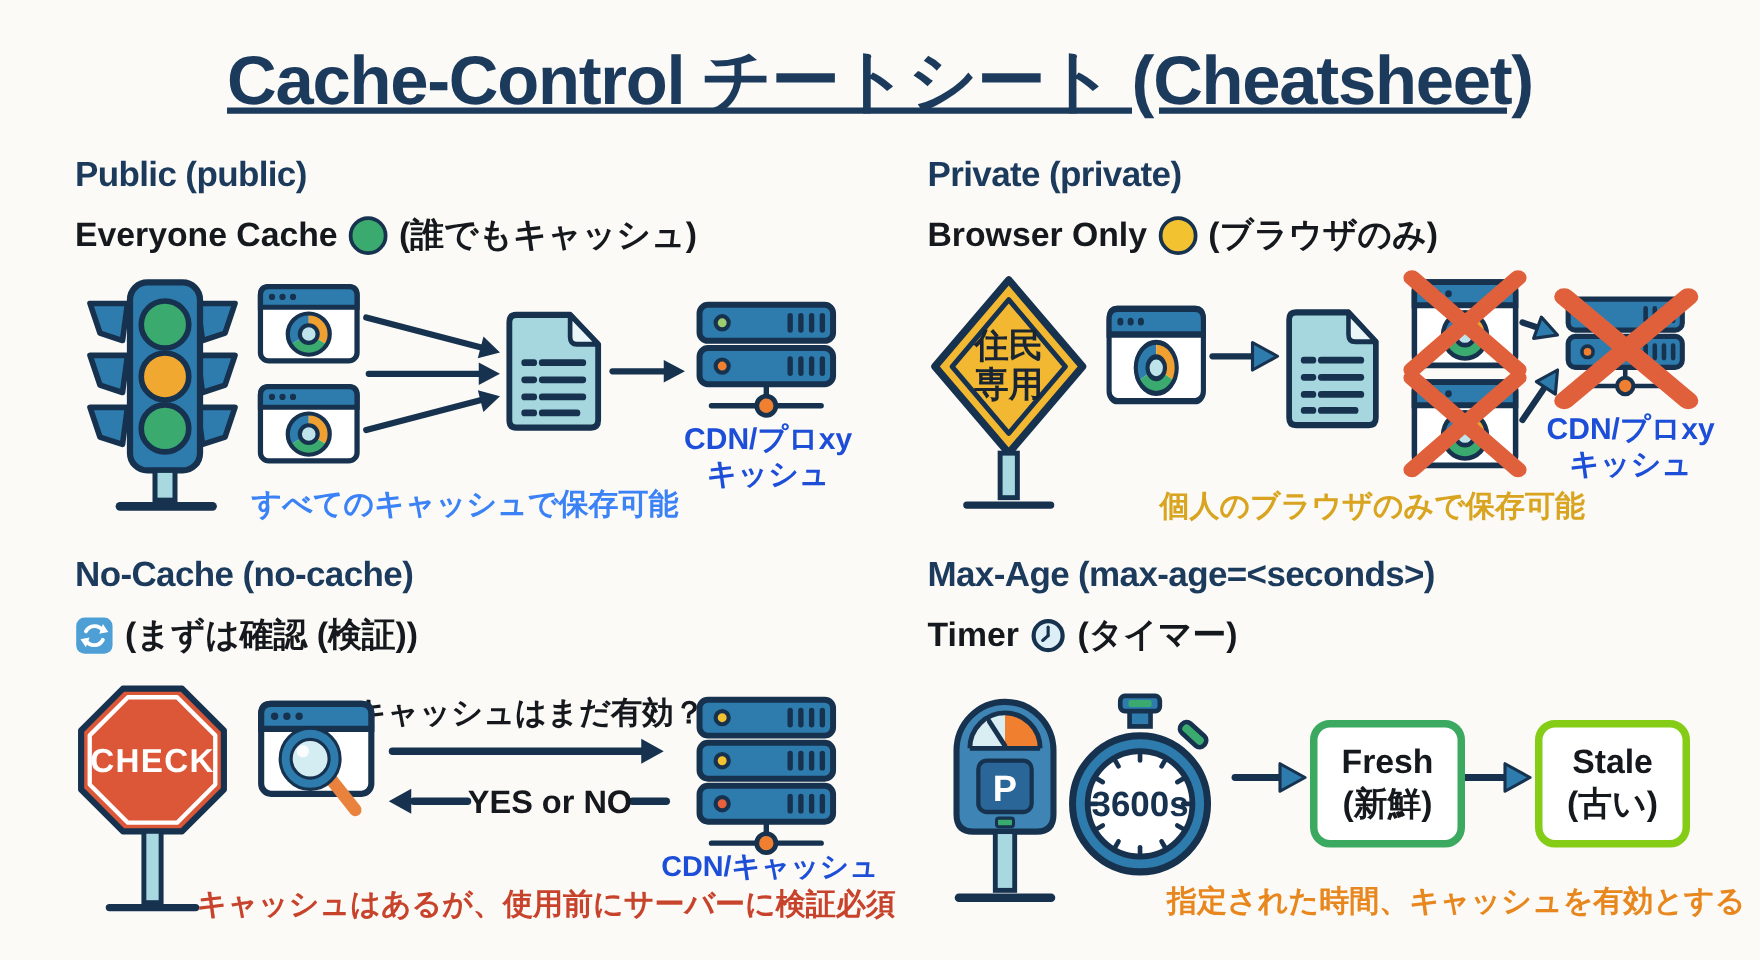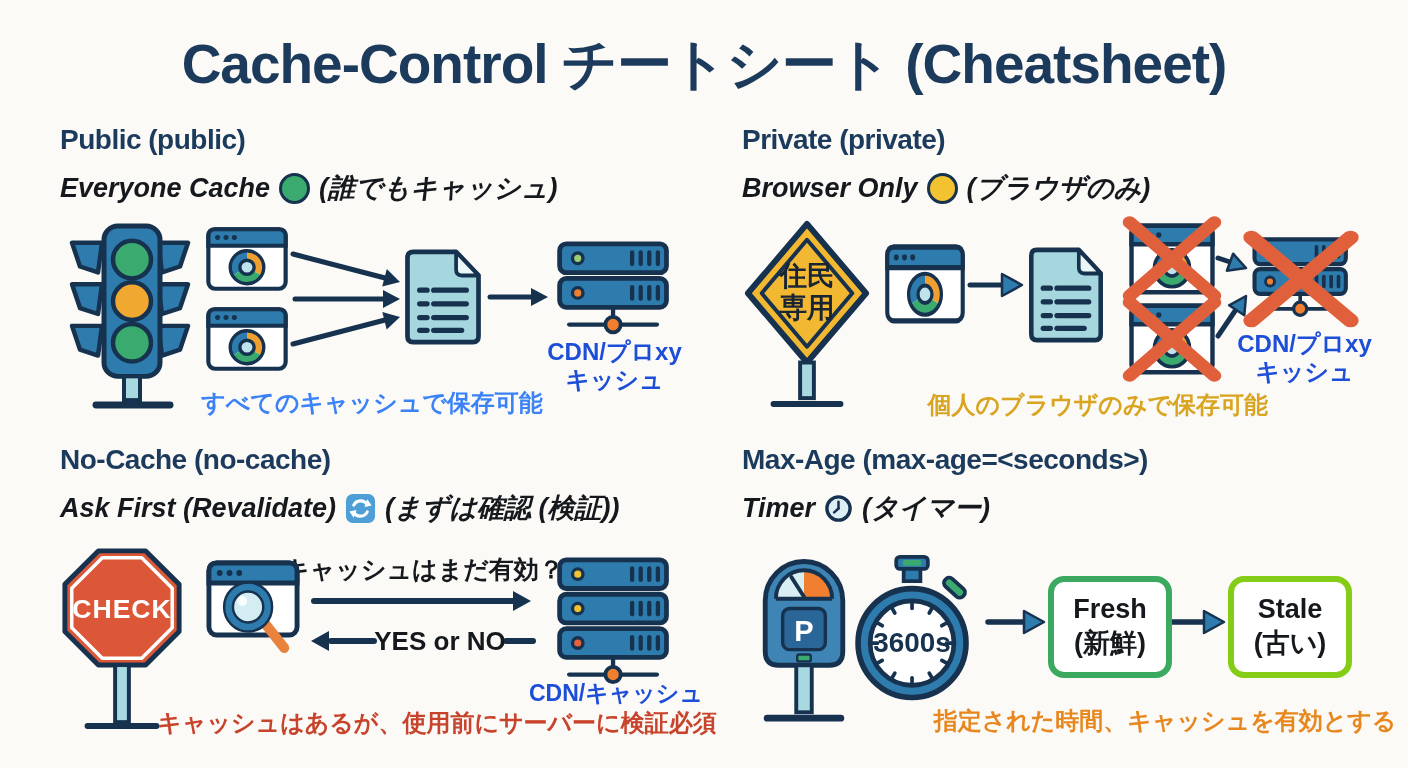--- a/index.html
+++ b/index.html
@@ -3,24 +3,24 @@
 <meta charset="utf-8">
 <style>
   html,body{margin:0;padding:0;background:#FBFAF7;}
   .canvas{
     position:relative;width:1408px;height:768px;overflow:hidden;
     background:#FBFAF7;
     font-family:"Liberation Sans","DejaVu Sans",sans-serif;
   }
   .title{
     position:absolute;top:28px;left:0;width:1408px;text-align:center;
-    font-size:55px;font-weight:bold;color:#1B3A5C;letter-spacing:-1px;
+    font-size:55px;font-weight:bold;color:#1B3A5C;letter-spacing:-1px;text-decoration:underline;
   }
   .q-head{position:absolute;font-size:28px;font-weight:bold;color:#1B3A5C;letter-spacing:-0.5px;white-space:nowrap;}
-  .q-sub{position:absolute;font-size:27px;font-weight:bold;color:#15181C;display:flex;align-items:center;gap:9px;white-space:nowrap;font-style:italic;}
+  .q-sub{position:absolute;font-size:27px;font-weight:bold;color:#15181C;display:flex;align-items:center;gap:9px;white-space:nowrap;}
   .dot{width:25px;height:25px;border-radius:50%;border:3px solid #16324F;display:inline-block;flex:0 0 auto;}
   .dot-green{background:#3BAA6E;}
   .dot-yellow{background:#F2C230;}
   .icon{position:absolute;text-align:right;}
   .icon svg,.crossed svg{display:block;overflow:visible;}
   .icon>svg{width:100%;height:100%;}
   .crossed{position:absolute;}
   .crossed .base{position:absolute;left:0;top:0;width:100%;height:100%;}
   .crossed .x{position:absolute;left:-9px;top:-9px;width:calc(100% + 18px);height:calc(100% + 18px);}
   .crossed .base svg,.crossed .x svg{width:100%;height:100%;}
@@ -312,21 +312,20 @@
       <div>CDN/プロxy</div>
       <div>キッシュ</div>
     </div>
 
     <div class="caption cap-gold" style="left:828px;top:389px;width:440px">個人のブラウザのみで保存可能</div>
   </div>
 
   <div>
     <div class="q-head" style="left:60px;top:444px">No-Cache (no-cache)</div>
     <div class="q-sub" style="left:60px;top:490px">
-      <span>Ask First (Revalidate)</span>
       <span style="display:inline-flex">
         <svg viewBox="0 0 32 32" width="31" height="31">
           <rect x="1" y="1" width="30" height="30" rx="7" fill="#4D9FD6"></rect>
           <path d="M9,12.5 A8,8 0 0 1 23,12" stroke="#FFFFFF" stroke-width="3.2" fill="none" stroke-linecap="round"></path>
           <polygon points="23,6.5 27.5,13 20,14.5" fill="#FFFFFF"></polygon>
           <path d="M23,19.5 A8,8 0 0 1 9,20" stroke="#FFFFFF" stroke-width="3.2" fill="none" stroke-linecap="round"></path>
           <polygon points="9,25.5 4.5,19 12,17.5" fill="#FFFFFF"></polygon>
         </svg>
       </span>
       <span>(まずは確認 (検証))</span>

